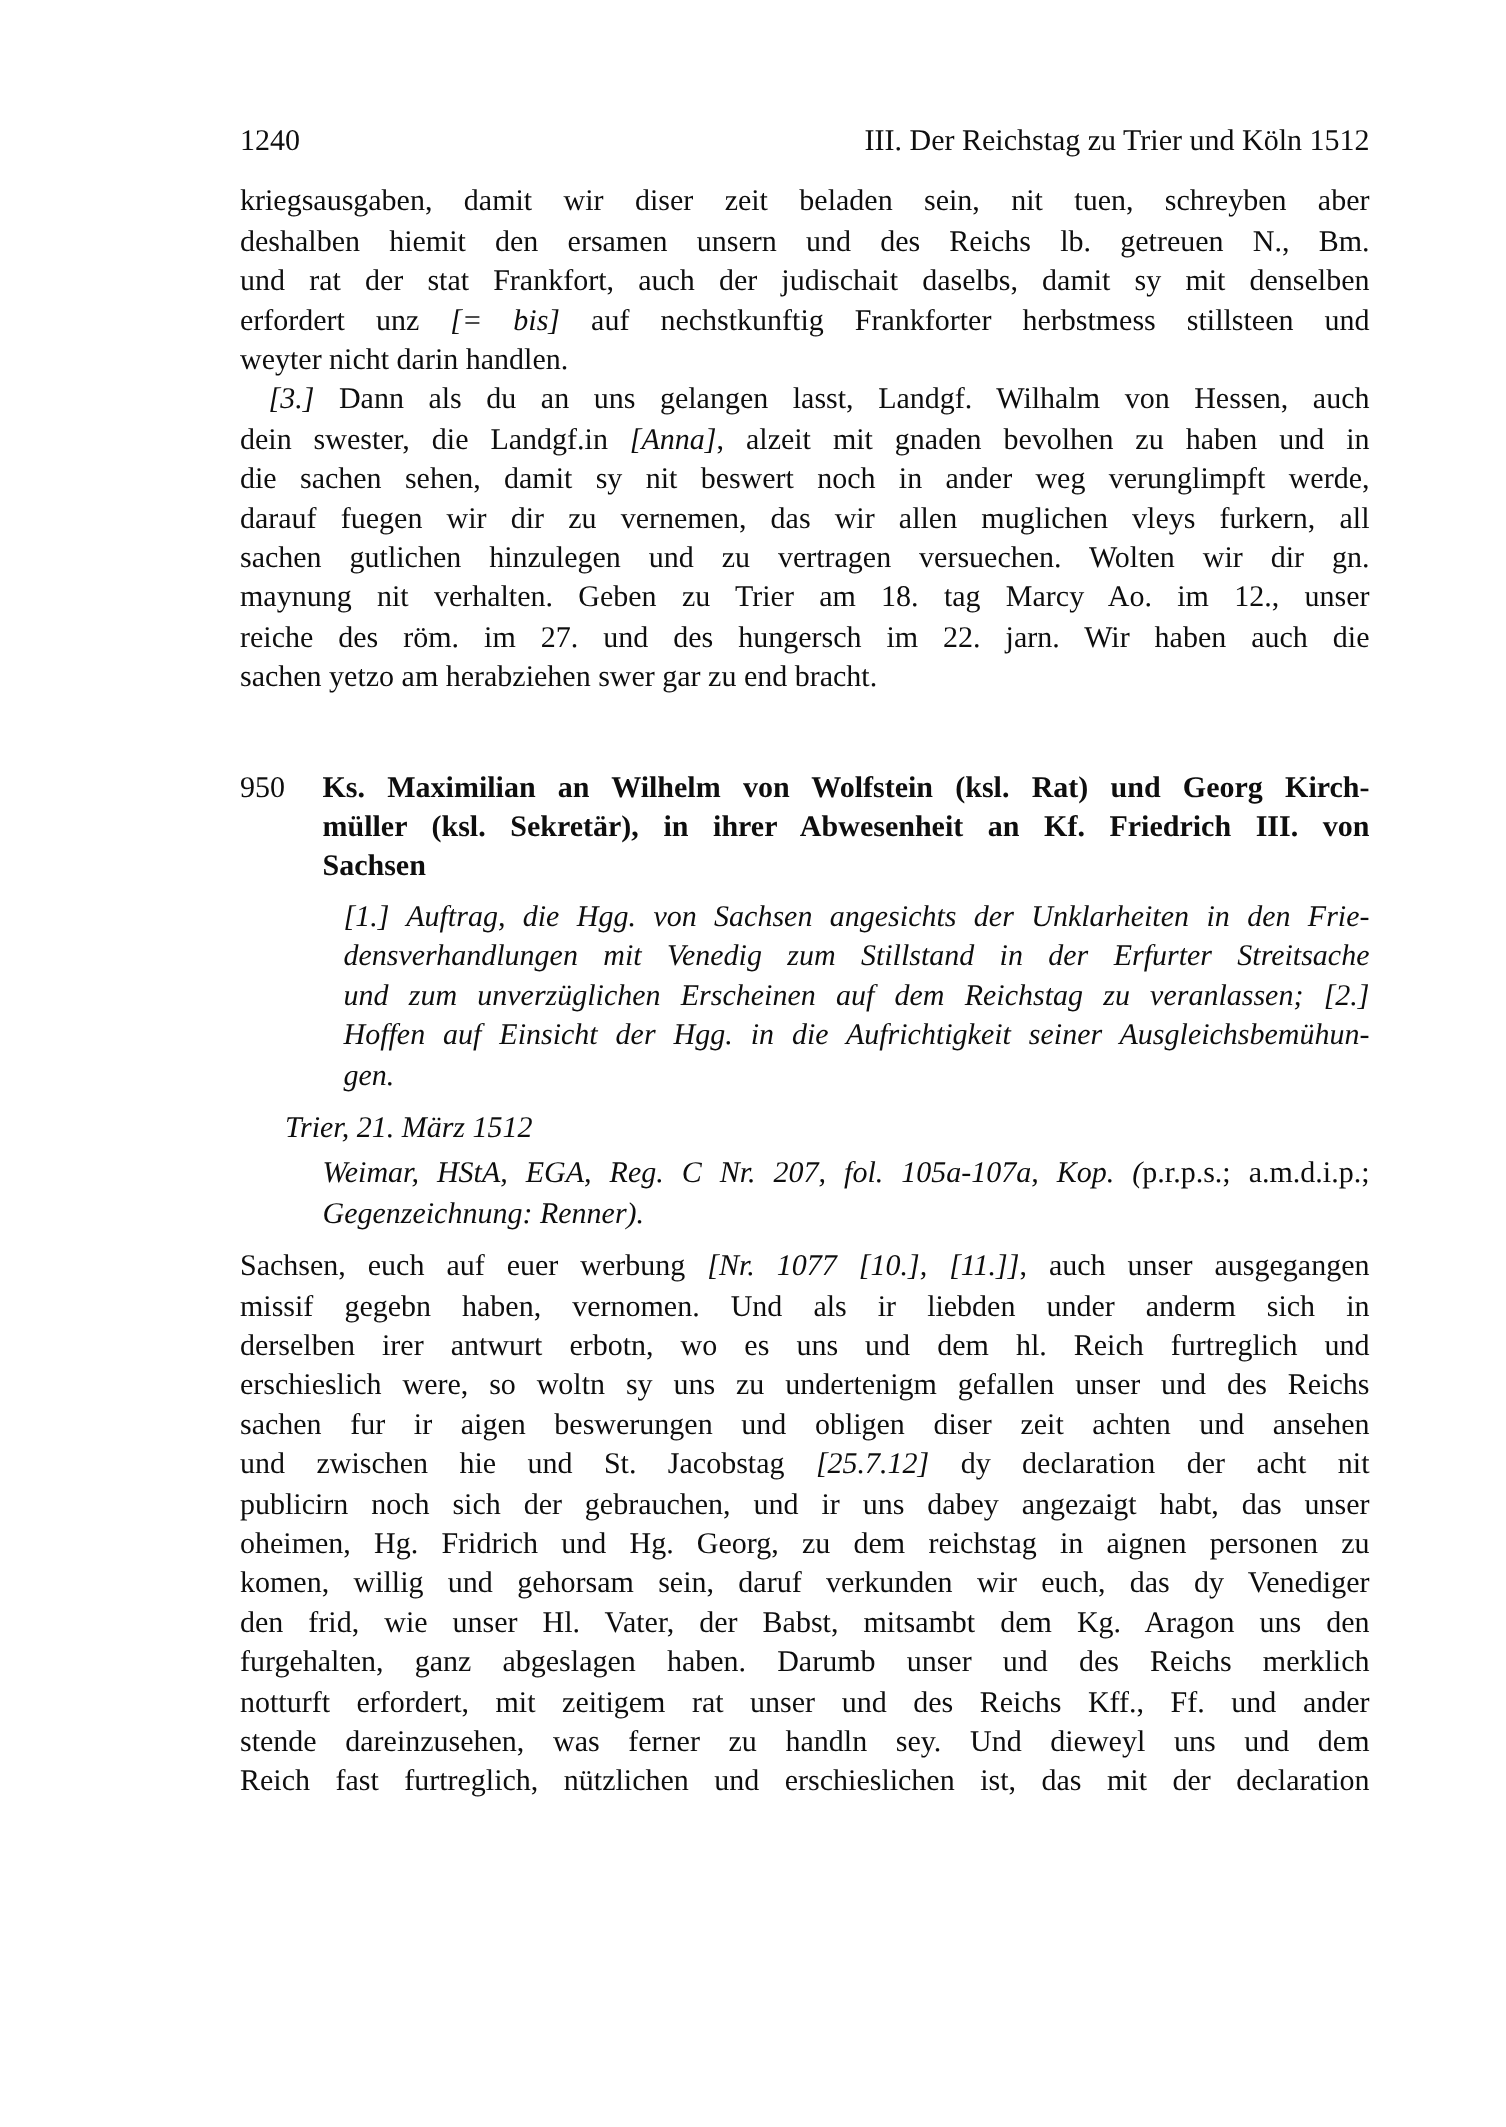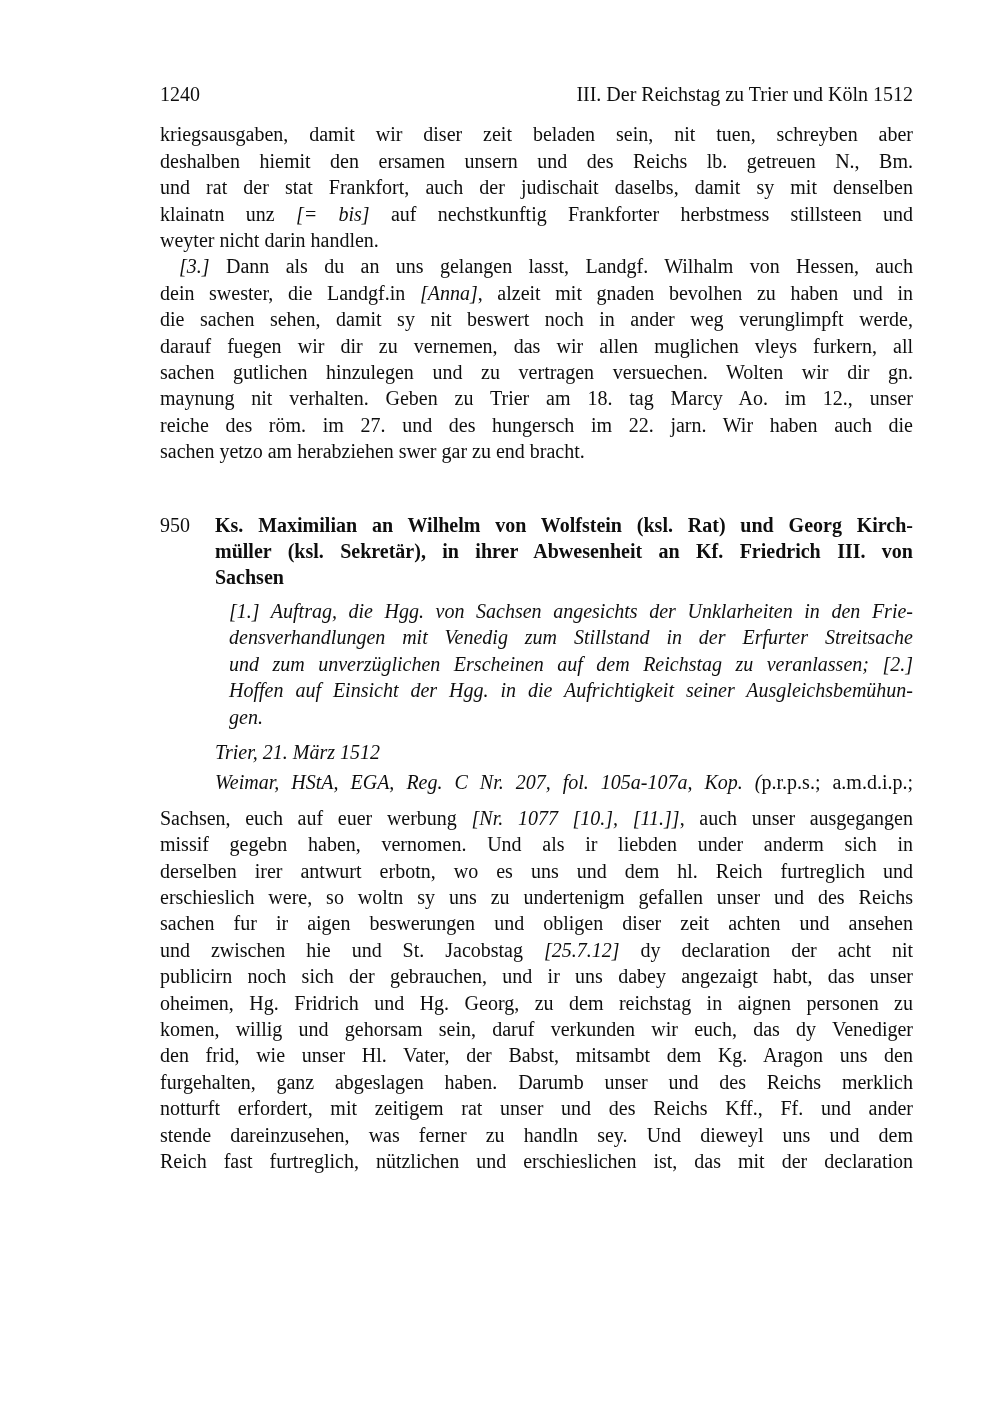--- a/index.html
+++ b/index.html
@@ -60,21 +60,21 @@
     position: absolute;
     left: 0;
     top: 0;
     font-weight: normal;
   }
   .summary {
     margin-left: 69px;
     margin-top: 7px;
   }
   .dateline {
-    margin-left: 55px;
+    margin-left: 30px;
     margin-top: 9px;
     font-style: italic;
   }
   .source {
     margin-left: 55px;
     margin-top: 4px;
   }
   .bodytext {
     margin-top: 9px;
   }
@@ -86,21 +86,21 @@
 
   <div class="running-head">
     <span class="pagenum">1240</span>
     <div class="rtitle">III. Der Reichstag zu Trier und Köln 1512</div>
   </div>
 
   <div class="para">
       <div class="tline"><span class="rm">kriegsausgaben, damit wir diser zeit beladen sein, nit tuen, schreyben aber</span></div>
       <div class="tline"><span class="rm">deshalben hiemit den ersamen unsern und des Reichs lb. getreuen N., Bm.</span></div>
       <div class="tline"><span class="rm">und rat der stat Frankfort, auch der judischait daselbs, damit sy mit denselben</span></div>
-      <div class="tline"><span class="rm">klainatn unz </span><span class="it">[= bis]</span><span class="rm"> auf nechstkunftig Frankforter herbstmess stillsteen und</span></div>
+      <div class="tline"><span class="rm">erfordert unz </span><span class="it">[= bis]</span><span class="rm"> auf nechstkunftig Frankforter herbstmess stillsteen und</span></div>
       <div class="tline last"><span class="rm">weyter nicht darin handlen.</span></div>
     </div>
 
   <div class="para">
       <div class="tline indent"><span class="it">[3.]</span><span class="rm"> Dann als du an uns gelangen lasst, Landgf. Wilhalm von Hessen, auch</span></div>
       <div class="tline"><span class="rm">dein swester, die Landgf.in </span><span class="it">[Anna]</span><span class="rm">, alzeit mit gnaden bevolhen zu haben und in</span></div>
       <div class="tline"><span class="rm">die sachen sehen, damit sy nit beswert noch in ander weg verunglimpft werde,</span></div>
       <div class="tline"><span class="rm">darauf fuegen wir dir zu vernemen, das wir allen muglichen vleys furkern, all</span></div>
       <div class="tline"><span class="rm">sachen gutlichen hinzulegen und zu vertragen versuechen. Wolten wir dir gn.</span></div>
       <div class="tline"><span class="rm">maynung nit verhalten. Geben zu Trier am 18. tag Marcy Ao. im 12., unser</span></div>
@@ -124,20 +124,21 @@
         <div class="tline"><span class="it">densverhandlungen mit Venedig zum Stillstand in der Erfurter Streitsache</span></div>
         <div class="tline"><span class="it">und zum unverzüglichen Erscheinen auf dem Reichstag zu veranlassen; [2.]</span></div>
         <div class="tline"><span class="it">Hoffen auf Einsicht der Hgg. in die Aufrichtigkeit seiner Ausgleichsbemühun-</span></div>
         <div class="tline last"><span class="it">gen.</span></div>
       </div>
 
     <div class="dateline">Trier, 21. März 1512</div>
 
     <div class="source">
         <div class="tline"><span class="it">Weimar, HStA, EGA, Reg. C Nr. 207, fol. 105a-107a, Kop. (</span><span class="rm">p.r.p.s.; a.m.d.i.p.;</span></div>
+        <div class="tline last"><span class="it">Gegenzeichnung: Renner).</span></div>
       </div>
 
     <div class="bodytext">
         <div class="tline"><span class="rm">Sachsen, euch auf euer werbung </span><span class="it">[Nr. 1077 [10.], [11.]]</span><span class="rm">, auch unser ausgegangen</span></div>
         <div class="tline"><span class="rm">missif gegebn haben, vernomen. Und als ir liebden under anderm sich in</span></div>
         <div class="tline"><span class="rm">derselben irer antwurt erbotn, wo es uns und dem hl. Reich furtreglich und</span></div>
         <div class="tline"><span class="rm">erschieslich were, so woltn sy uns zu undertenigm gefallen unser und des Reichs</span></div>
         <div class="tline"><span class="rm">sachen fur ir aigen beswerungen und obligen diser zeit achten und ansehen</span></div>
         <div class="tline"><span class="rm">und zwischen hie und St. Jacobstag </span><span class="it">[25.7.12]</span><span class="rm"> dy declaration der acht nit</span></div>
         <div class="tline"><span class="rm">publicirn noch sich der gebrauchen, und ir uns dabey angezaigt habt, das unser</span></div>

